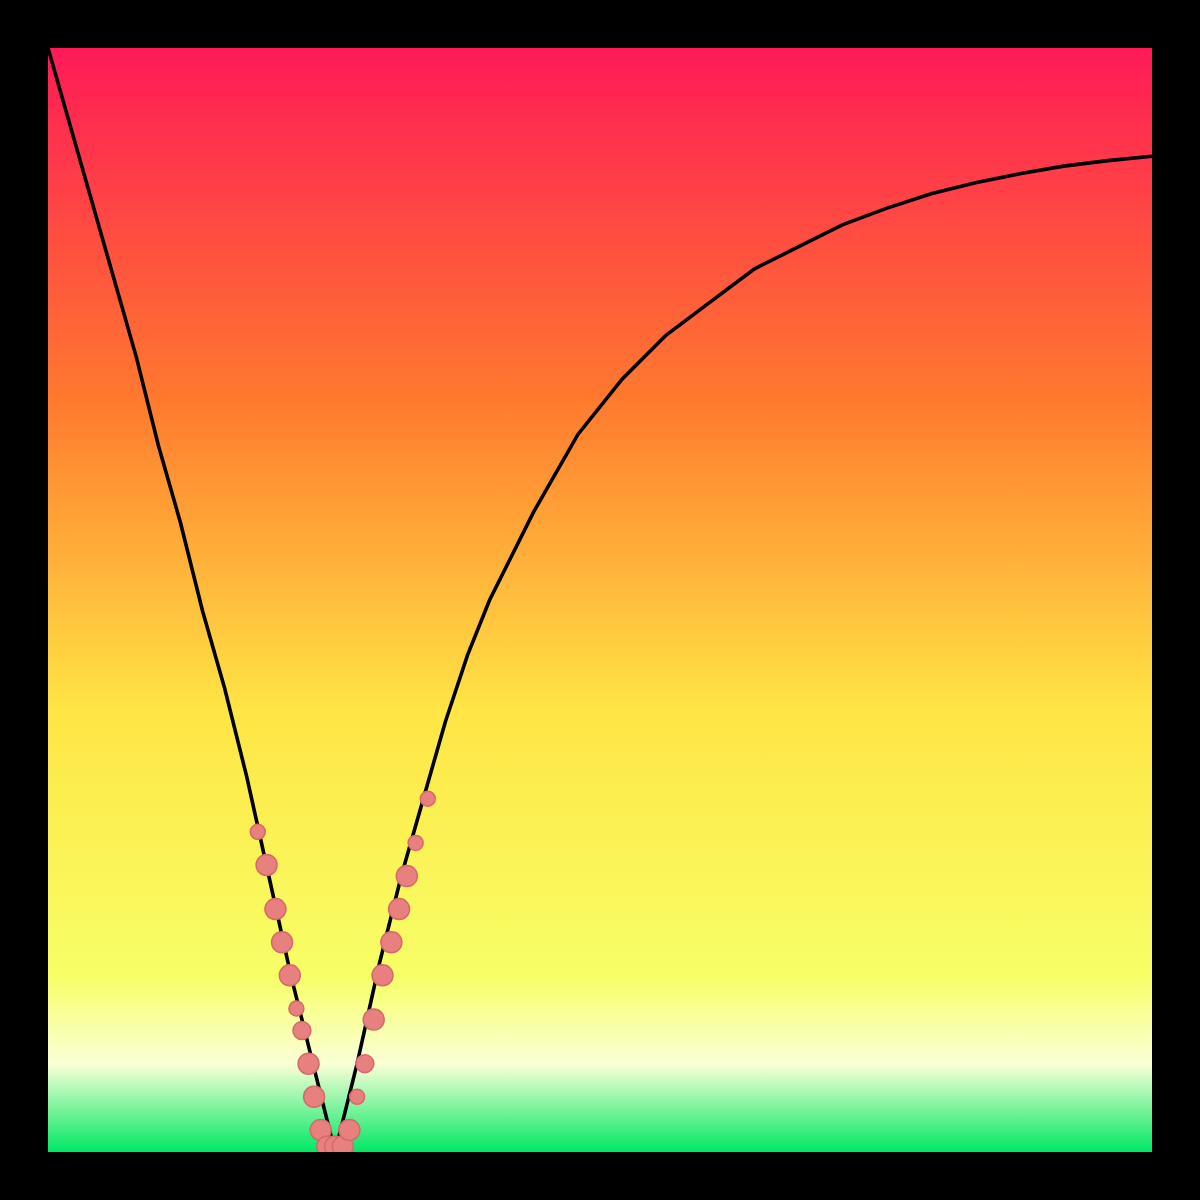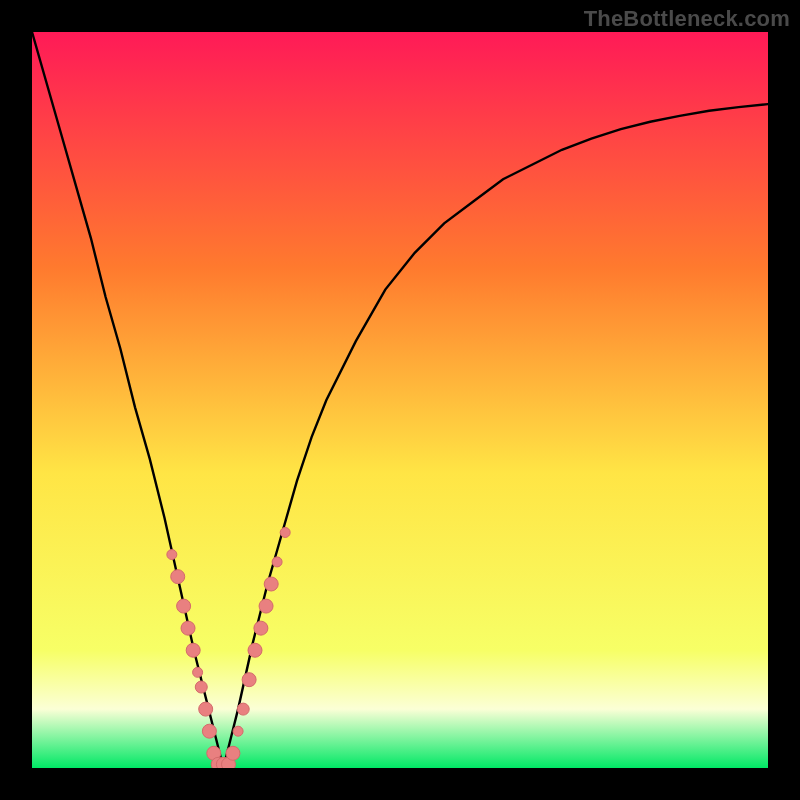--- a/index.html
+++ b/index.html
@@ -97,14 +97,13 @@
           <circle cx="228.90" cy="596.16" r="7" fill="#e98080" stroke="#d46a6a" stroke-width="1"></circle>
           <circle cx="234.05" cy="574.08" r="7" fill="#e98080" stroke="#d46a6a" stroke-width="1"></circle>
           <circle cx="239.20" cy="552.00" r="7" fill="#e98080" stroke="#d46a6a" stroke-width="1"></circle>
           <circle cx="245.09" cy="529.92" r="5" fill="#e98080" stroke="#d46a6a" stroke-width="1"></circle>
           <circle cx="253.18" cy="500.48" r="5" fill="#e98080" stroke="#d46a6a" stroke-width="1"></circle>
         </g>
     </svg>
 
   </div>
 
-  <div class="watermark">TheBottleneck.com</div>
 </div>
 
 </body></html>

